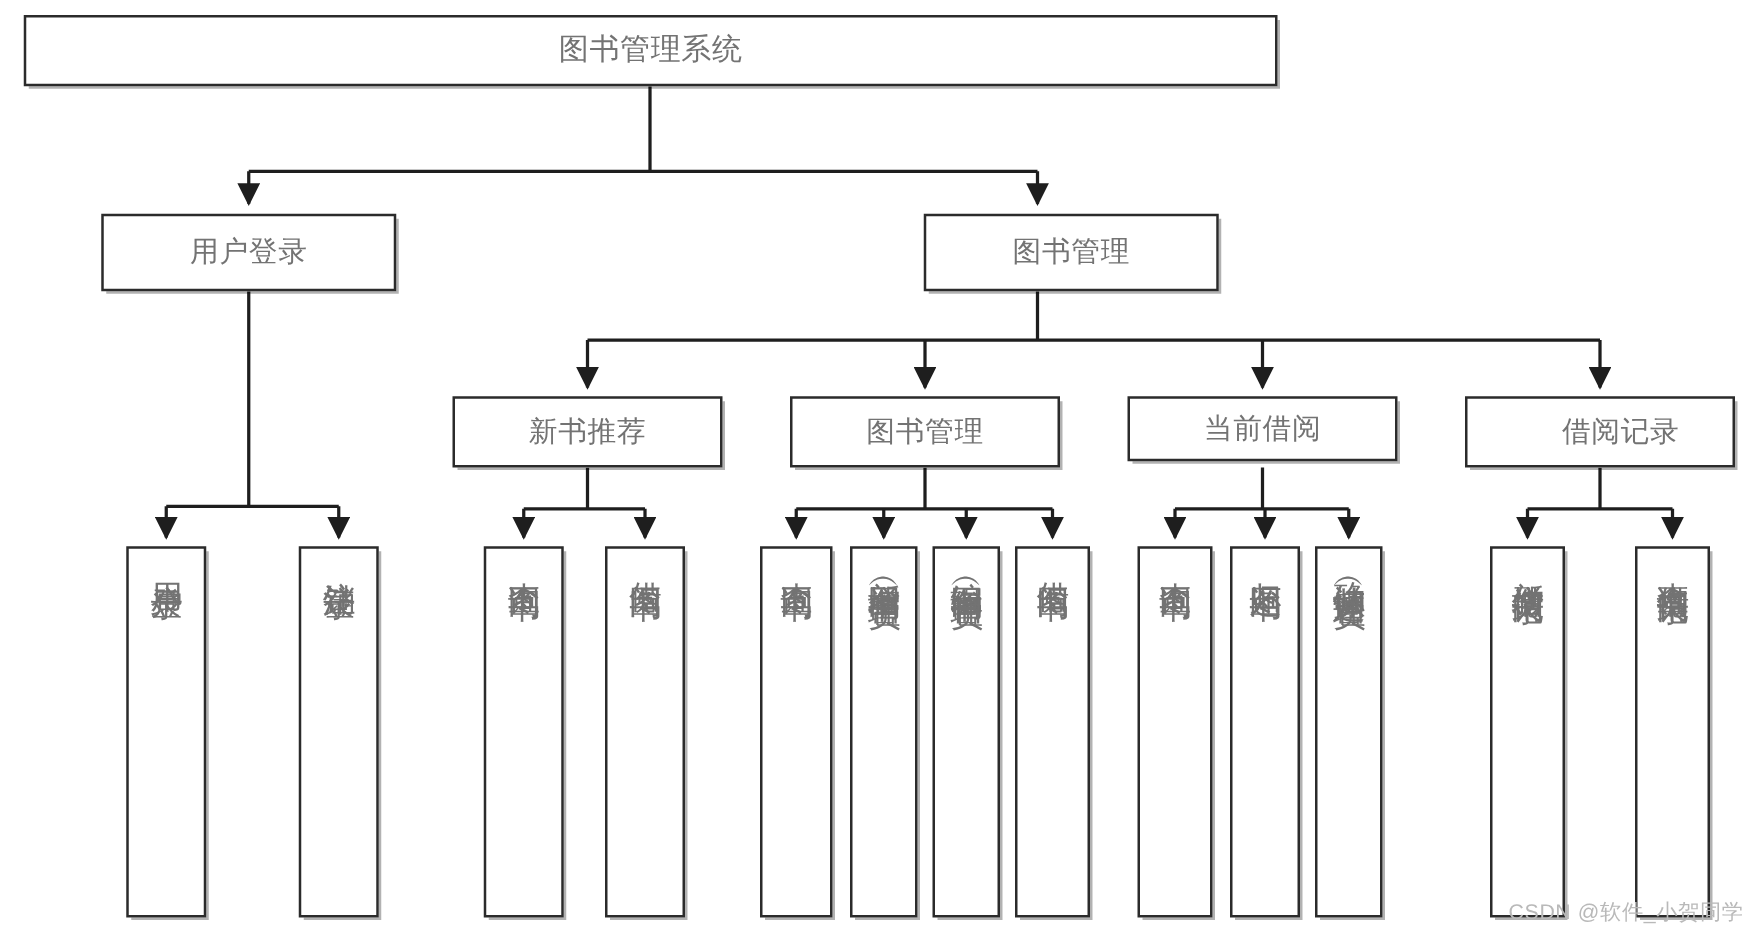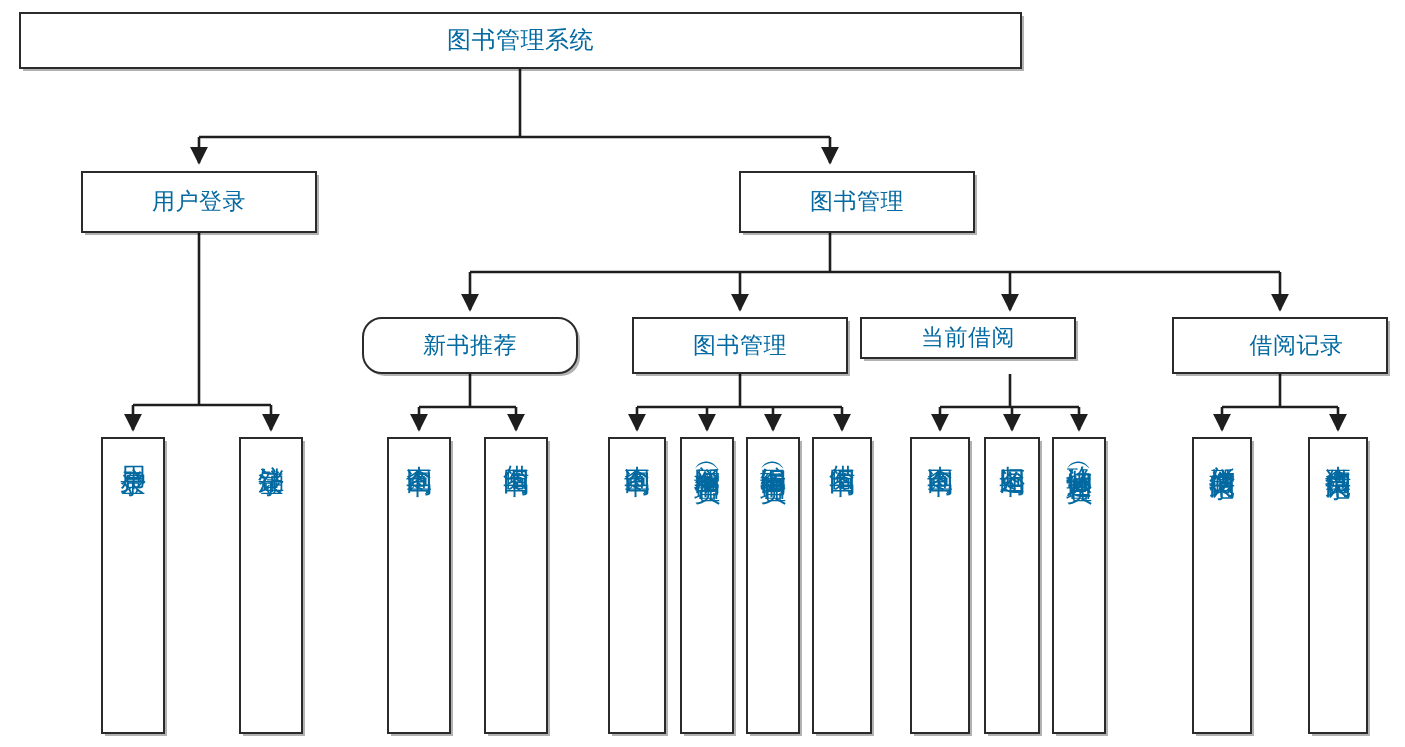--- a/index.html
+++ b/index.html
@@ -27,21 +27,21 @@
   }
   .node {
     position: absolute;
     box-sizing: border-box;
     background: #ffffff;
     border: 2.5px solid #2b2b2b;
     box-shadow: 3px 3px 0 -1px rgba(0,0,0,0.30);
     display: flex;
     align-items: center;
     justify-content: center;
-    color: #0369a1;
+    color: #737373;
   }
   .node .label {
     display: block;
     text-align: center;
     line-height: 1.18;
     white-space: nowrap;
   }
   
   .node.h .label {
     font-size: 23px;
@@ -134,27 +134,27 @@
     <span class="label">图书管理系统</span>
   </div>
 
   <div class="node h" style="left:81px; top:171px; width:236px; height:62px;">
     <span class="label">用户登录</span>
   </div>
   <div class="node h" style="left:711px; top:171px; width:236px; height:62px;margin-left:28px;">
     <span class="label">图书管理</span>
   </div>
 
-  <div class="node h" style="left:362px; top:317px; width:216px; height:57px;border-radius:20px;">
+  <div class="node h" style="left:362px; top:317px; width:216px; height:57px;">
     <span class="label">新书推荐</span>
   </div>
   <div class="node h" style="left:632px; top:317px; width:216px; height:57px;">
     <span class="label">图书管理</span>
   </div>
-  <div class="node h" style="left:860px; top:317px; width:216px; height:42px;">
+  <div class="node h" style="left:902px; top:317px; width:216px; height:52px;">
     <span class="label">当前借阅</span>
   </div>
   <div class="node h" style="left:1172px; top:317px; width:216px; height:57px;padding-left:33px;">
     <span class="label">借阅记录</span>
   </div>
 
   <div class="node v" style="left:101px; top:437px; width:64px; height:297px;">
     <span class="label">用户登录</span>
   </div>
   <div class="node v" style="left:239px; top:437px; width:64px; height:297px;">
@@ -191,14 +191,15 @@
     <span class="label">确认归还（管理员）</span>
   </div>
 
   <div class="node v" style="left:1192px; top:437px; width:60px; height:297px;">
     <span class="label">新增借阅记录</span>
   </div>
   <div class="node v" style="left:1308px; top:437px; width:60px; height:297px;">
     <span class="label">查询借阅记录</span>
   </div>
 
+  <div id="watermark">CSDN @软件_小贺同学</div>
 
 </div>
 
 </body></html>

